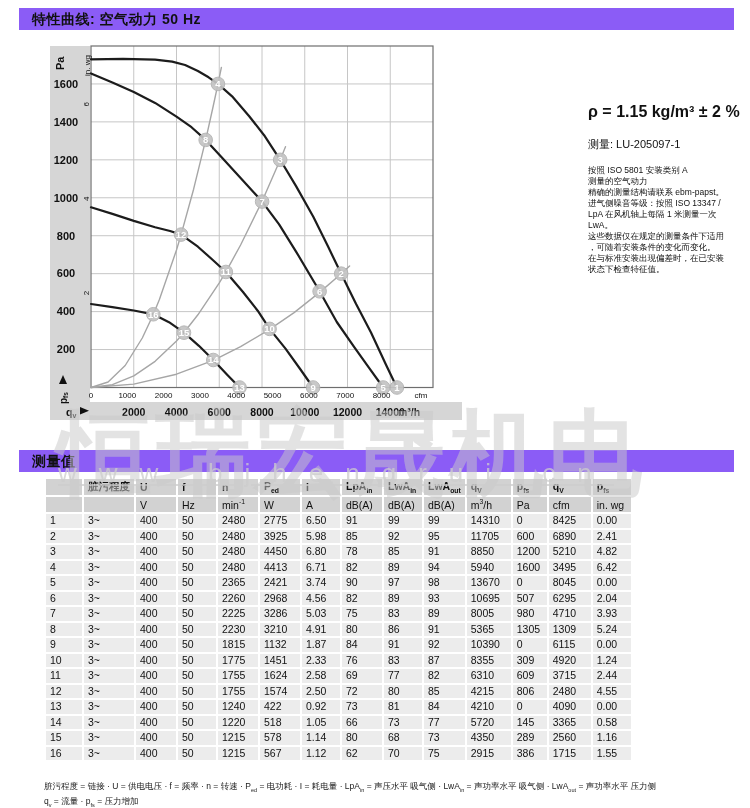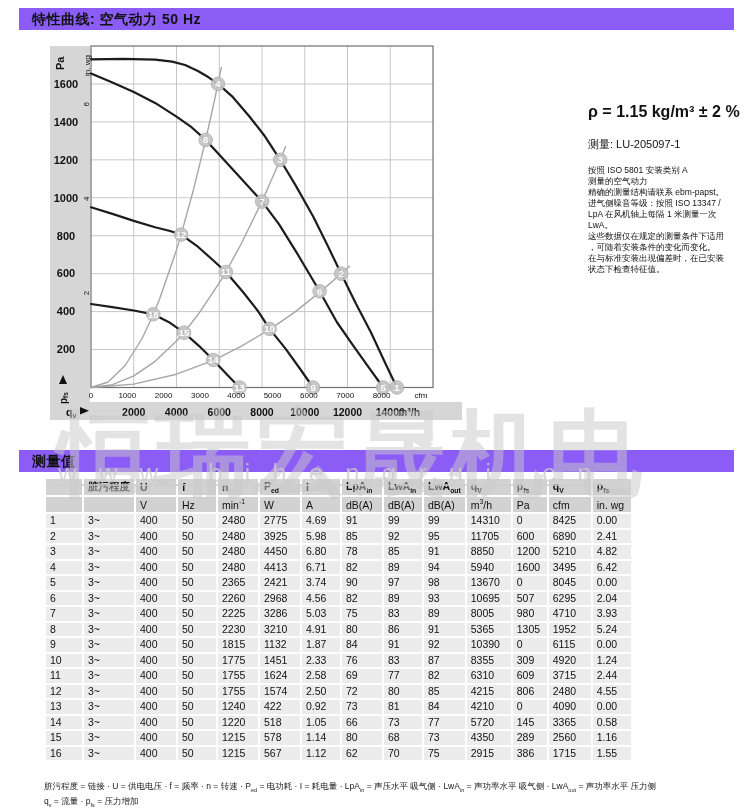--- a/index.html
+++ b/index.html
@@ -236,21 +236,21 @@
         </tr>
       </thead>
     <tbody>
         <tr>
           <td>1</td>
           <td>3~</td>
           <td>400</td>
           <td>50</td>
           <td>2480</td>
           <td>2775</td>
-          <td>4.69</td>
+          <td>6.50</td>
           <td>91</td>
           <td>99</td>
           <td>99</td>
           <td>14310</td>
           <td>0</td>
           <td>8425</td>
           <td>0.00</td>
         </tr>
         <tr>
           <td>2</td>
@@ -354,21 +354,21 @@
           <td>400</td>
           <td>50</td>
           <td>2230</td>
           <td>3210</td>
           <td>4.91</td>
           <td>80</td>
           <td>86</td>
           <td>91</td>
           <td>5365</td>
           <td>1305</td>
-          <td>1952</td>
+          <td>1309</td>
           <td>5.24</td>
         </tr>
         <tr>
           <td>9</td>
           <td>3~</td>
           <td>400</td>
           <td>50</td>
           <td>1815</td>
           <td>1132</td>
           <td>1.87</td>

